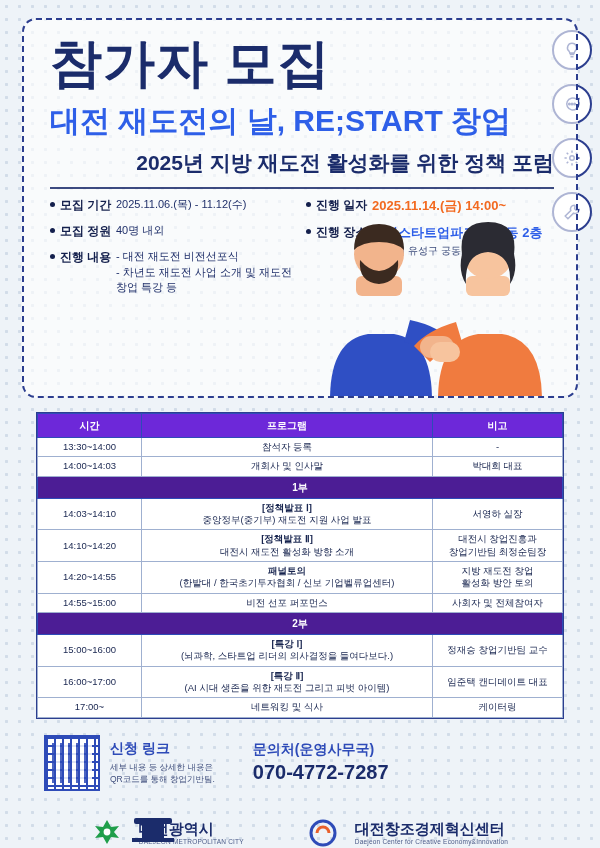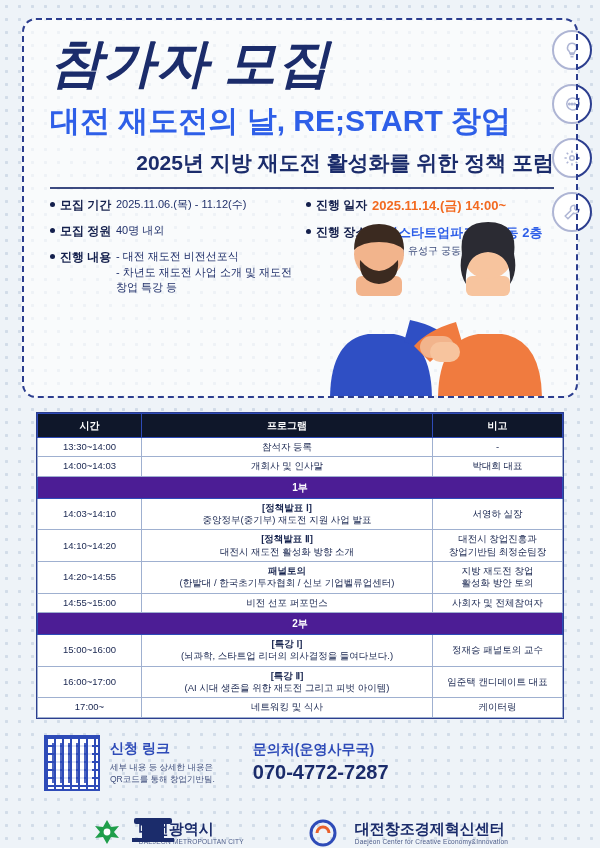--- a/index.html
+++ b/index.html
@@ -36,21 +36,20 @@
     overflow: hidden;
   }
   .hero-pad { padding: 16px 22px 0 26px; }
   .title-main {
     font-size: 52px;
     font-weight: 800;
     color: #1b2c6b;
     letter-spacing: 1px;
     line-height: 1.05;
     white-space: nowrap;
-    font-style: italic;
   }
   .title-sub {
     margin-top: 12px;
     font-size: 30px;
     font-weight: 700;
     color: #2e5fe8;
     line-height: 1.2;
   }
   .title-third {
     margin-top: 10px;
@@ -130,21 +129,21 @@
   }
   table { border-collapse: collapse; width: 100%; font-size: 9.5px; }
   th, td {
     border: 1px solid #9fb0d0;
     text-align: center;
     padding: 3px 2px;
     color: #18254f;
     line-height: 1.3;
   }
   thead th {
-    background: #0f172a;
+    background: #6d28d9;
     color: #fff;
     font-weight: 700;
     font-size: 10px;
     padding: 5px 19px;
     border-color: #2e4bb8;
   }
   tr.section td {
     background: #4c1d95;
     color: #fff;
     font-weight: 700;
@@ -374,21 +373,21 @@
             </tr>
             <tr class="section">
               <td colspan="3">2부</td>
             </tr>
             <tr>
               <td class="time">15:00~16:00</td>
               <td>
                 <span class="prog-t">[특강 Ⅰ]</span>
                 <span class="prog-d">(뇌과학, 스타트업 리더의 의사결정을 들여다보다.)</span>
               </td>
-              <td class="note">정재승 패널토의 교수</td>
+              <td class="note">정재승 창업기반팀 교수</td>
             </tr>
             <tr>
               <td class="time">16:00~17:00</td>
               <td>
                 <span class="prog-t">[특강 Ⅱ]</span>
                 <span class="prog-d">(AI 시대 생존을 위한 재도전 그리고 피벗 아이템)</span>
               </td>
               <td class="note">임준택 캔디데이트 대표</td>
             </tr>
             <tr>

